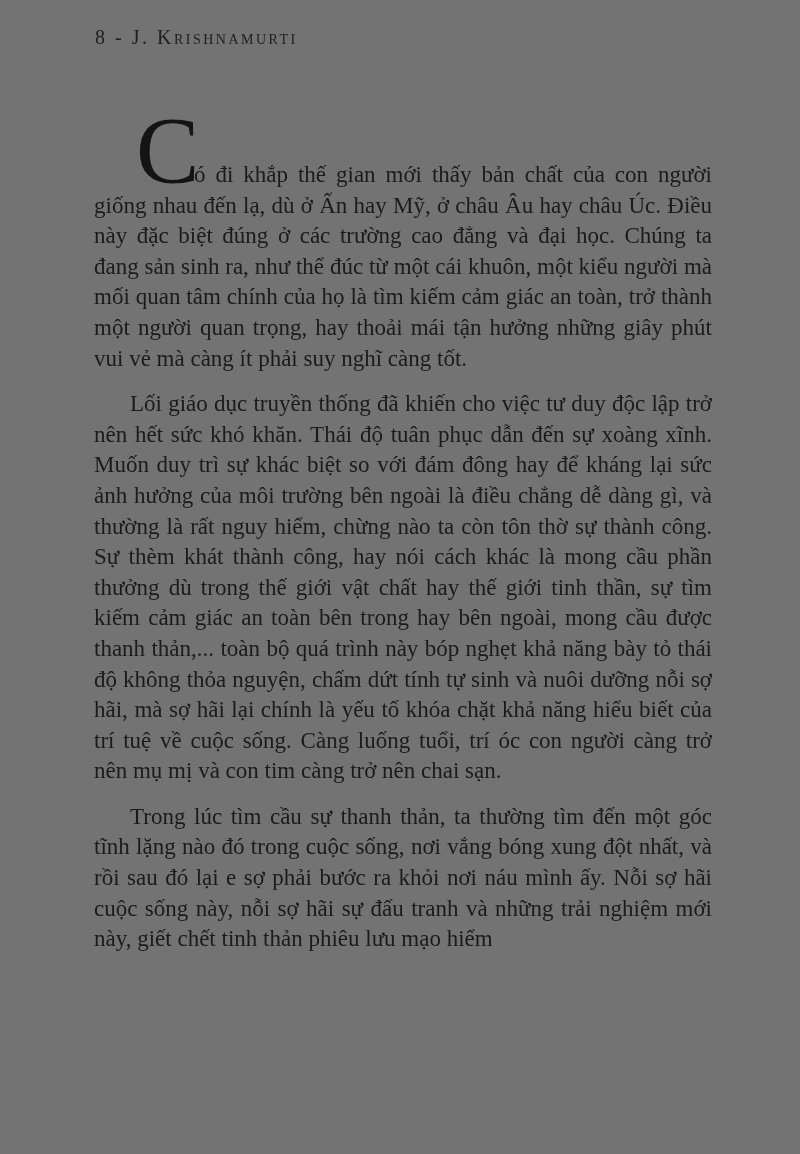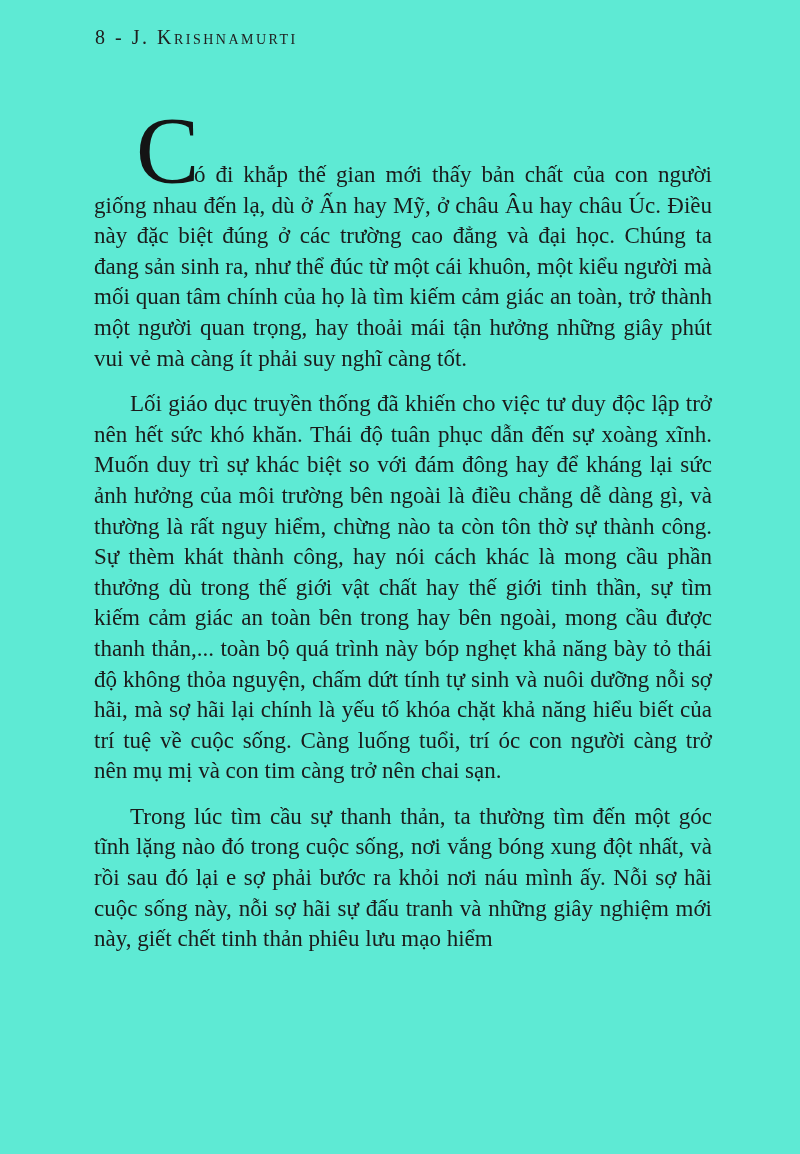--- a/index.html
+++ b/index.html
@@ -11,21 +11,21 @@
     width: 800px;
     height: 1154px;
     position: relative;
     font-family: "Liberation Serif", "DejaVu Serif", serif;
     color: #1b1b1b;
     overflow: hidden;
   }
   .page {
     position: absolute;
     inset: 0;
-    background: #5eead4;
+    background: #737373;
   }
   .running-header {
     position: absolute;
     left: 95px;
     top: 26px;
     font-size: 20px;
     font-variant: small-caps;
     letter-spacing: 2.5px;
     color: #202020;
     white-space: nowrap;
@@ -76,18 +76,18 @@
 
     <p class="para first">
       <span class="dropcap">C</span><span>ó đi khắp thế gian mới thấy bản chất của con người giống nhau đến lạ, dù ở Ấn hay Mỹ, ở châu Âu hay châu Úc. Điều này đặc biệt đúng ở các trường cao đẳng và đại học. Chúng ta đang sản sinh ra, như thể đúc từ một cái khuôn, một kiểu người mà mối quan tâm chính của họ là tìm kiếm cảm giác an toàn, trở thành một người quan trọng, hay thoải mái tận hưởng những giây phút vui vẻ mà càng ít phải suy nghĩ càng tốt.</span>
     </p>
 
     <p class="para indent">
       <span>Lối giáo dục truyền thống đã khiến cho việc tư duy độc lập trở nên hết sức khó khăn. Thái độ tuân phục dẫn đến sự xoàng xĩnh. Muốn duy trì sự khác biệt so với đám đông hay để kháng lại sức ảnh hưởng của môi trường bên ngoài là điều chẳng dễ dàng gì, và thường là rất nguy hiểm, chừng nào ta còn tôn thờ sự thành công. Sự thèm khát thành công, hay nói cách khác là mong cầu phần thưởng dù trong thế giới vật chất hay thế giới tinh thần, sự tìm kiếm cảm giác an toàn bên trong hay bên ngoài, mong cầu được thanh thản,... toàn bộ quá trình này bóp nghẹt khả năng bày tỏ thái độ không thỏa nguyện, chấm dứt tính tự sinh và nuôi dưỡng nỗi sợ hãi, mà sợ hãi lại chính là yếu tố khóa chặt khả năng hiểu biết của trí tuệ về cuộc sống. Càng luống tuổi, trí óc con người càng trở nên mụ mị và con tim càng trở nên chai sạn.</span>
     </p>
 
     <p class="para indent">
-      <span>Trong lúc tìm cầu sự thanh thản, ta thường tìm đến một góc tĩnh lặng nào đó trong cuộc sống, nơi vắng bóng xung đột nhất, và rồi sau đó lại e sợ phải bước ra khỏi nơi náu mình ấy. Nỗi sợ hãi cuộc sống này, nỗi sợ hãi sự đấu tranh và những giây nghiệm mới này, giết chết tinh thản phiêu lưu mạo hiểm</span>
+      <span>Trong lúc tìm cầu sự thanh thản, ta thường tìm đến một góc tĩnh lặng nào đó trong cuộc sống, nơi vắng bóng xung đột nhất, và rồi sau đó lại e sợ phải bước ra khỏi nơi náu mình ấy. Nỗi sợ hãi cuộc sống này, nỗi sợ hãi sự đấu tranh và những trải nghiệm mới này, giết chết tinh thản phiêu lưu mạo hiểm</span>
     </p>
 
   </main>
 
 </div>
 
 </body></html>

